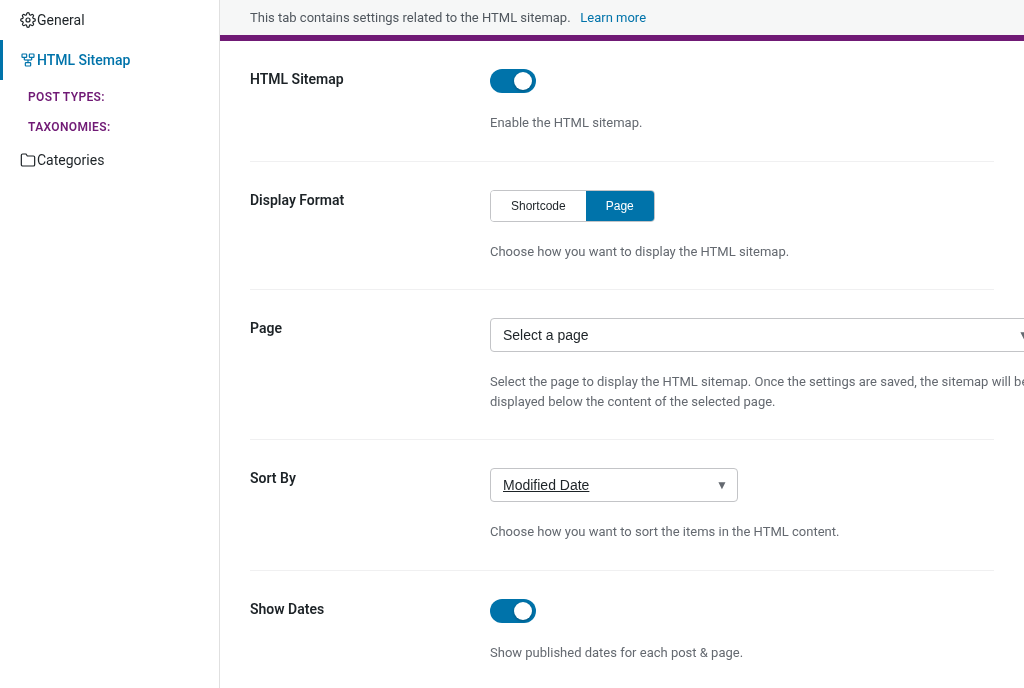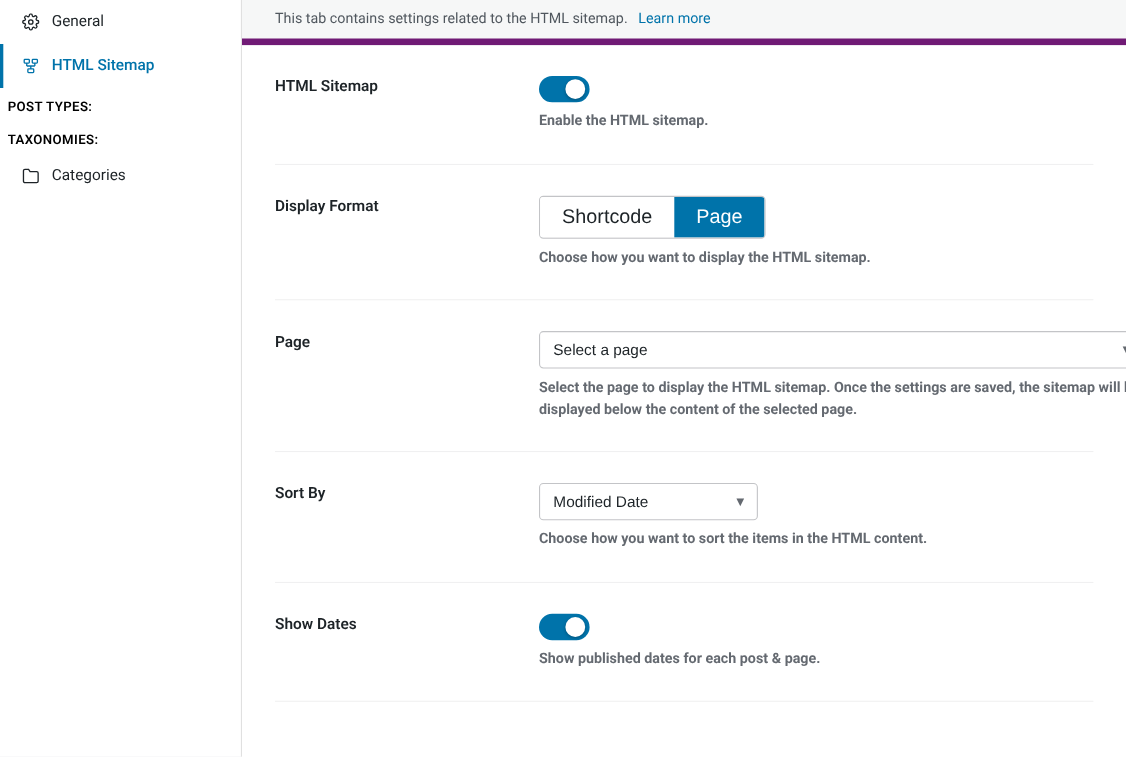--- a/index.html
+++ b/index.html
@@ -19,45 +19,44 @@
     .sidebar {
       width: 220px;
       background: #fff;
       border-right: 1px solid #e0e0e0;
       flex-shrink: 0;
       overflow-y: auto;
     }
     .sidebar-item {
       display: flex;
       align-items: center;
-      gap: 10px;
       padding: 11px 16px;
       cursor: pointer;
       color: #1d2327;
       font-size: 14px;
       border-left: 3px solid transparent;
     }
     .sidebar-item.active {
       color: #0073aa;
       border-left: 3px solid #0073aa;
       font-weight: 500;
     }
     .sidebar-item .icon {
       width: 18px;
       height: 18px;
       display: flex;
       align-items: center;
       justify-content: center;
       flex-shrink: 0;
     }
     .sidebar-section-label {
-      padding: 10px 16px 6px 7px;
+      padding: 10px 16px 6px 28px;
       font-size: 12px;
       font-weight: 600;
-      color: #000000;
+      color: #701a75;
       text-transform: uppercase;
       letter-spacing: 0.03em;
     }
 
     
     .main-content {
       flex: 1;
       background: #fff;
       overflow-y: auto;
       padding: 0;
@@ -96,23 +95,22 @@
       font-size: 14px;
       color: #1d2327;
       padding-top: 2px;
     }
     .setting-control {
       flex: 1;
     }
     .setting-description {
       font-size: 13px;
       color: #646970;
-      margin-top: 8px;
+      margin-top: 20px;
       line-height: 1.5;
-      font-weight: bold;
     }
 
     
     .toggle-container {
       display: flex;
       align-items: center;
     }
     .toggle {
       position: relative;
       width: 46px;
@@ -146,21 +144,21 @@
     
     .btn-group {
       display: flex;
       border: 1px solid #c3c4c7;
       border-radius: 4px;
       overflow: hidden;
       width: fit-content;
     }
     .btn-group-item {
       padding: 8px 20px;
-      font-size: 18px;
+      font-size: 12px;
       cursor: pointer;
       border: none;
       background: #fff;
       color: #1d2327;
     }
     .btn-group-item.active {
       background: #0073aa;
       color: #fff;
       font-weight: 500;
     }
@@ -179,21 +177,22 @@
       font-size: 14px;
       color: #1d2327;
       background: #fff;
       cursor: pointer;
       outline: none;
     }
     .select-page {
       width: 550px;
     }
     .select-sort {
-      width: 199px;
+      width: 248px;
+      text-decoration: underline;
     }
     .select-chevron {
       position: absolute;
       right: 10px;
       top: 50%;
       transform: translateY(-50%);
       pointer-events: none;
       color: #646970;
       font-size: 12px;
     }

